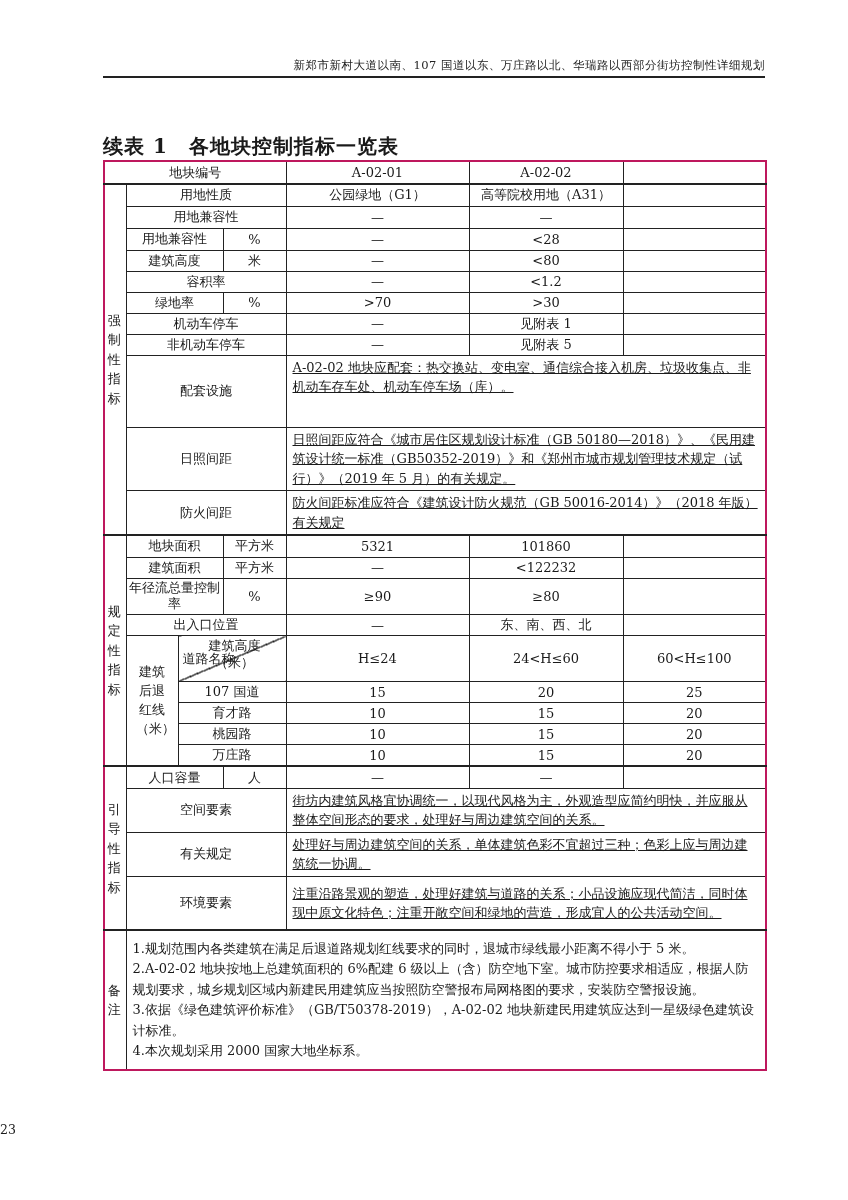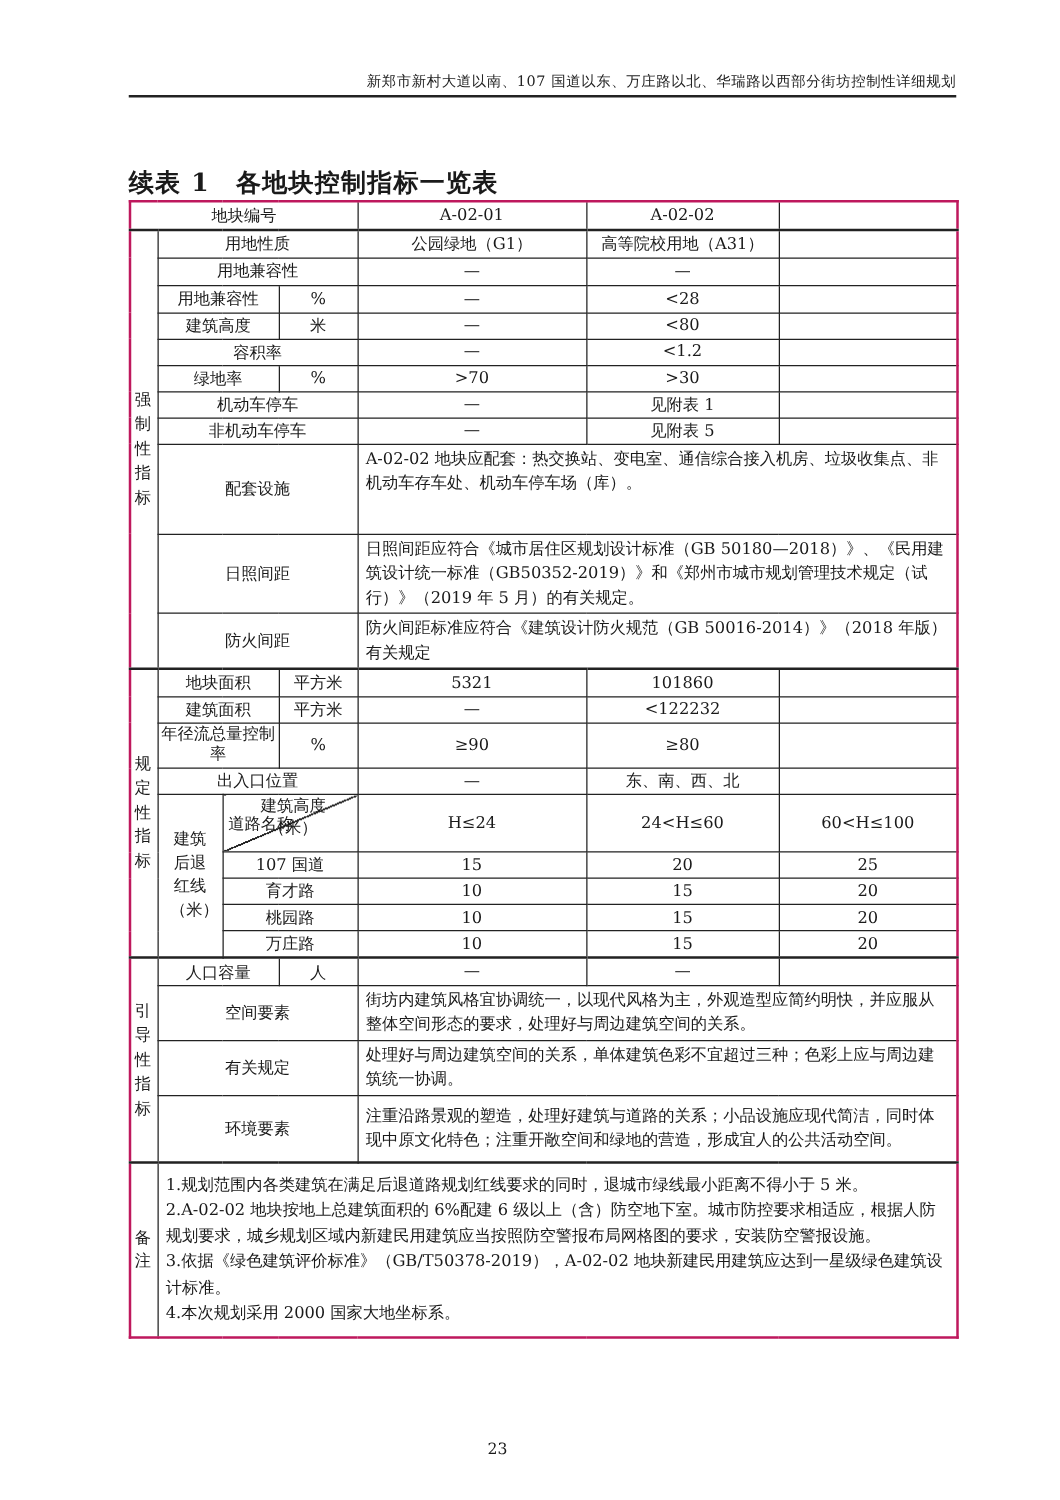--- a/index.html
+++ b/index.html
@@ -23,41 +23,41 @@
   table.main {
     position:absolute; left:103px; top:160px;
     border-collapse:collapse; table-layout:fixed; width:662px;
     border:2px solid #be185d;
     font-size:13px;
   }
   td {
     border:1px solid #222; text-align:center; vertical-align:middle;
     padding:1px 2px; overflow:hidden;
   }
-  td.txt { text-align:left; padding:2px 6px; line-height:1.5; }
+  td.txt { text-align:left; padding:2px 6px; line-height:1.5;text-decoration:underline; }
   td.bt2 { border-top:2px solid #222; }
   .vtext {
     width:15px; margin:0 auto; word-break:break-all;
     line-height:1.5; letter-spacing:0; text-align:left;
   }
   .wrap2 {
     width:32px; margin:16px auto; word-break:break-all; line-height:1.45; text-align:center;
   }
   td.diag {
     position:relative; padding:0;
     background:linear-gradient(to bottom right,
       transparent calc(50% - 0.7px), #222 calc(50% - 0.7px),
       #222 calc(50% + 0.7px), transparent calc(50% + 0.7px));
   }
   .diag-top { position:absolute; top:2px; right:20px; width:62px; text-align:center; line-height:1.3; }
   .diag-bottom { position:absolute; bottom:13px; left:4px; text-align:center; }
   .notes-cell { text-align:left; padding:2px 6px; line-height:1.58; }
   .page-number {
-    position:absolute; left:0; top:1151px; width:796px;
-    text-align:center; font-size:12.5px;
+    position:absolute; left:0; top:1122px; width:796px;
+    font-size:12.5px;
   }
 </style>
 </head>
 <body>
 
 <div class="doc-header">新郑市新村大道以南、107 国道以东、万庄路以北、华瑞路以西部分街坊控制性详细规划</div>
 <div class="doc-header-rule"></div>
 <div class="table-title">续表 1　各地块控制指标一览表</div>
 
 <table class="main">

